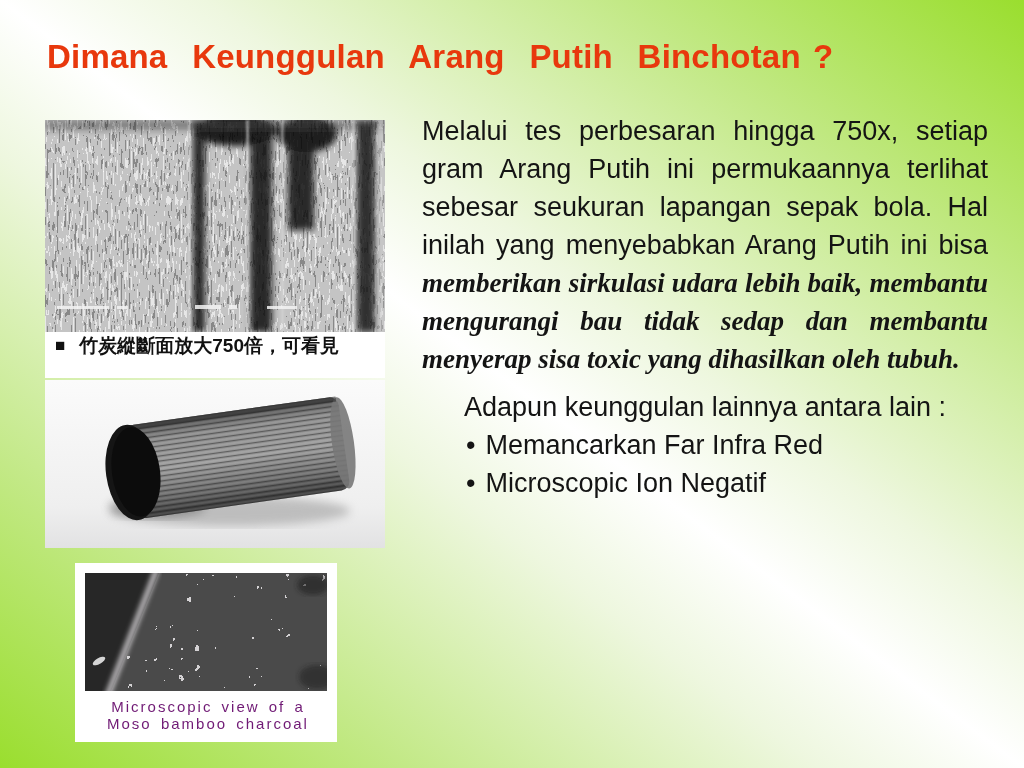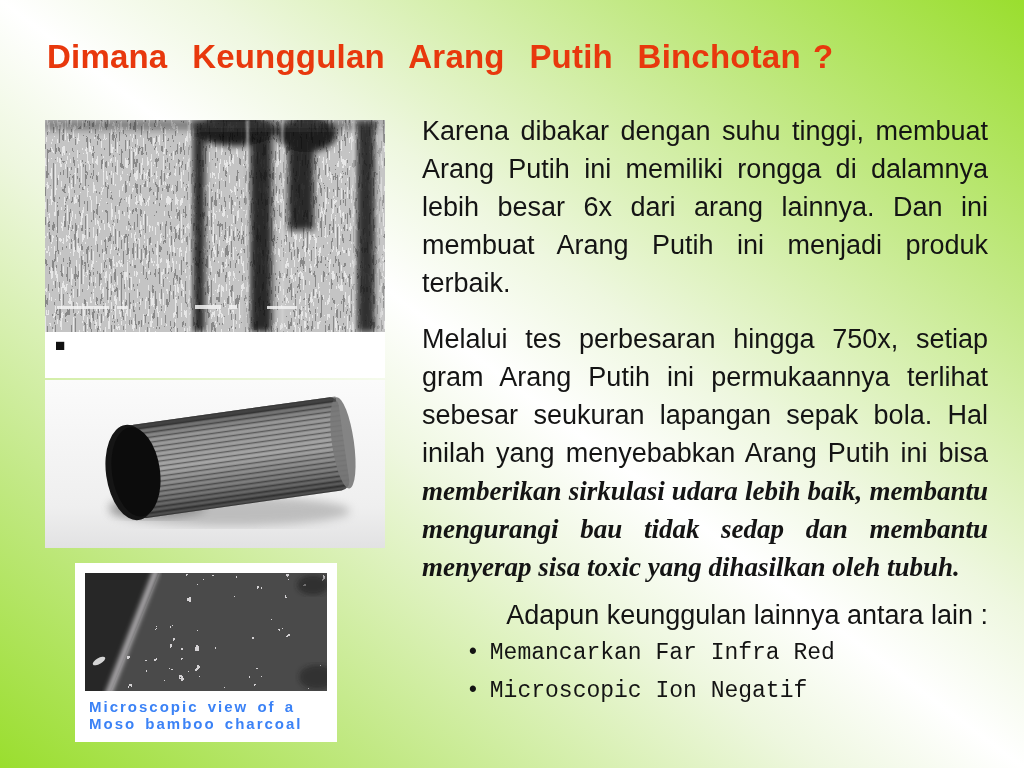--- a/index.html
+++ b/index.html
@@ -28,31 +28,31 @@
   .fig-sem .cap-l2{padding-left:31px;}
   
   .fig-stick{position:absolute;left:45px;top:380px;width:340px;height:168px;background:#fff;}
   .fig-stick svg{display:block;}
   
   .fig-moso{position:absolute;left:75px;top:563px;width:262px;height:179px;background:#fff;
     box-sizing:border-box;padding:10px 10px 0 10px;}
   .fig-moso .photo{width:242px;height:118px;display:block;}
   .fig-moso figcaption{
     margin-top:7px;padding-left:4px;
-    font-size:15px;line-height:17px;font-weight:bold;
-    letter-spacing:2px;word-spacing:3px;color:#3b82f6;white-space:nowrap;
+    font-size:15px;line-height:17px;font-weight:normal;
+    letter-spacing:2px;word-spacing:3px;color:#701a75;white-space:nowrap;text-align:center;
   }
   
   .body-col{position:absolute;left:422px;top:112px;width:566px;color:#141414;}
   .body-col p{margin:0;font-size:27px;line-height:38px;text-align:justify;}
   .body-col p.p1{margin-bottom:18px;}
   .body-col p.p2{margin-bottom:10px;}
-  .body-col p.p3{text-align:right;}
+  .body-col p.p3{text-align:center;}
   .em{font-weight:bold;font-style:italic;font-family:Liberation Serif, serif;}
-  .bullet{font-size:23px;line-height:38px;padding-left:44px;font-family:Liberation Mono, monospace;}
+  .bullet{font-size:27px;line-height:38px;padding-left:44px;}
   .bullet .dot{display:inline-block;margin-right:10px;}
 </style>
 </head>
 <body>
 
 <div class="slide">
 
   <h1 class="title">Dimana  Keunggulan  Arang  Putih  Binchotan ?</h1>
 
   <figure class="fig-sem">
@@ -97,20 +97,21 @@
         <rect x="12" y="186" width="52" height="3"></rect>
         <rect x="72" y="186" width="10" height="3"></rect>
         <rect x="150" y="185" width="26" height="4"></rect>
         <rect x="184" y="185" width="8" height="4"></rect>
         <rect x="222" y="186" width="30" height="3"></rect>
       </g>
     </svg>
     <figcaption>
       <div class="cap-row">
         <span class="sq">■</span>
+        <span>竹炭縱斷面放大750倍，可看見</span>
       </div>
     </figcaption>
   </figure>
 
   <figure class="fig-stick">
     <svg width="340" height="168" viewBox="0 0 340 168" xmlns="http://www.w3.org/2000/svg">
       <defs>
         <linearGradient id="photoBg" x1="0" y1="0" x2="0" y2="1">
           <stop offset="0" stop-color="#fbfbfb"></stop>
           <stop offset="0.75" stop-color="#efefef"></stop>
@@ -173,21 +174,20 @@
       <ellipse cx="228" cy="12" rx="16" ry="10" fill="#1a1a1a" opacity="0.55" filter="url(#mBlur)"></ellipse>
       <ellipse cx="232" cy="104" rx="18" ry="12" fill="#1a1a1a" opacity="0.5" filter="url(#mBlur)"></ellipse>
     </svg>
     <figcaption>
       <div>Microscopic view of a</div>
       <div>Moso bamboo charcoal</div>
     </figcaption>
   </figure>
 
   <div class="body-col">
-    <p class="p1">Karena dibakar dengan suhu tinggi, membuat Arang Putih ini memiliki rongga di dalamnya lebih besar 6x dari arang lainnya. Dan ini membuat Arang Putih ini menjadi produk terbaik.</p>
     <p class="p2"><span>Melalui tes perbesaran hingga 750x, setiap gram Arang Putih ini permukaannya terlihat sebesar seukuran lapangan sepak bola. Hal inilah yang menyebabkan Arang Putih ini bisa </span><span class="em">memberikan sirkulasi udara lebih baik, membantu mengurangi bau tidak sedap dan membantu menyerap sisa toxic yang dihasilkan oleh tubuh.</span></p>
     <p class="p3">Adapun keunggulan lainnya antara lain :</p>
     <div class="bullet">
       <span class="dot">•</span><span>Memancarkan Far Infra Red</span>
     </div>
     <div class="bullet">
       <span class="dot">•</span><span>Microscopic Ion Negatif</span>
     </div>
   </div>
 

